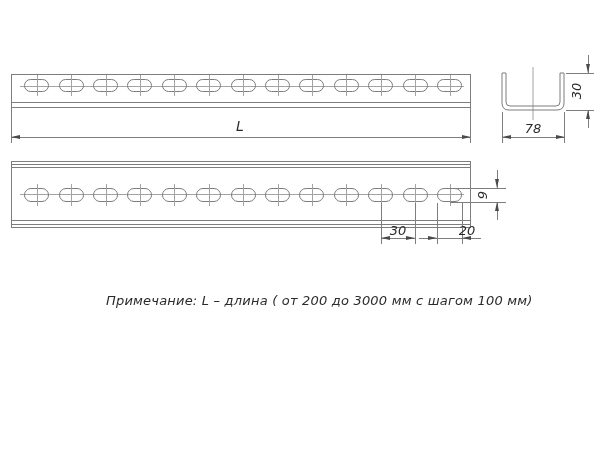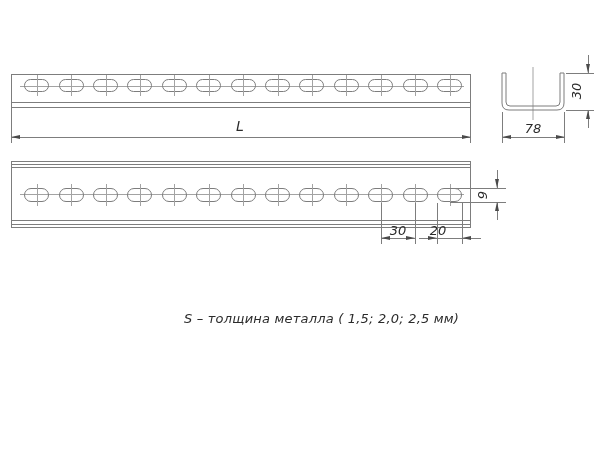--- a/index.html
+++ b/index.html
@@ -149,17 +149,17 @@
   <div class="hline" style="left:381px;top:238px;width:34px;"></div>
   <div class="arr left" style="left:381px;top:236px;"></div>
   <div class="arr right" style="left:406px;top:236px;"></div>
   <div class="dim-label" style="left:386px;top:224px;width:24px;">30</div>
 
   <div class="vline" style="left:437px;top:203px;height:41px;"></div>
   <div class="vline" style="left:462px;top:203px;height:41px;"></div>
   <div class="hline" style="left:419px;top:238px;width:62px;"></div>
   <div class="arr right" style="left:428px;top:236px;"></div>
   <div class="arr left" style="left:462px;top:236px;"></div>
-  <div class="dim-label" style="left:426px;top:224px;width:24px;">20</div>
+  <div class="dim-label" style="left:455px;top:224px;width:24px;">20</div>
 
-  <div class="note" style="left:184px;top:311px;">S – толщина металла ( 1,5; 2,0; 2,5 мм)</div>
+  <div class="note" style="left:106px;top:293px;">Примечание: L – длина ( от 200 до 3000 мм с шагом 100 мм)</div>
 
 </div>
 
 </body></html>

